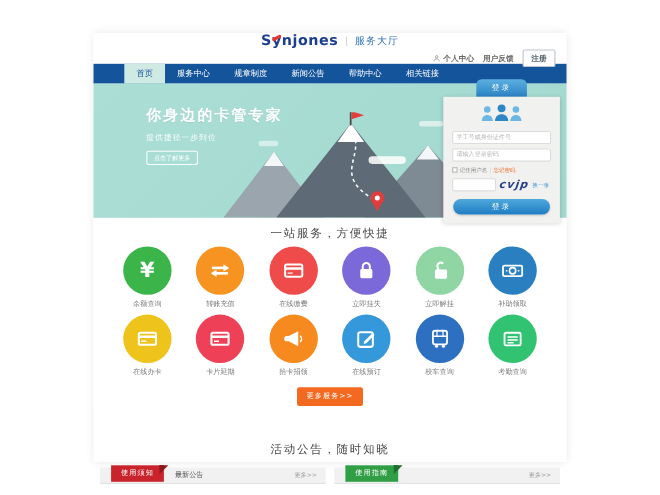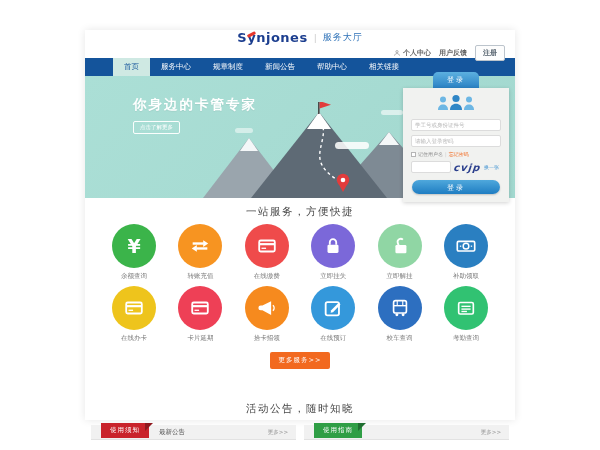--- a/index.html
+++ b/index.html
@@ -110,20 +110,21 @@
       <div class="nav-item">服务中心</div>
       <div class="nav-item">规章制度</div>
       <div class="nav-item">新闻公告</div>
       <div class="nav-item">帮助中心</div>
       <div class="nav-item">相关链接</div>
     </div>
 
     <div class="banner">
       <div class="hero">
         <div class="hero-title">你身边的卡管专家</div>
+        <div class="hero-sub">提供捷径一步到位</div>
         <span class="hero-btn">点击了解更多</span>
       </div>
       <div class="cloud c-a"></div>
       <div class="cloud c-b"></div>
       <div class="cloud c-c"></div>
       <svg class="mtn" width="245" height="96" viewBox="0 0 245 96">
         <polygon points="0,96 46,36 92,96" fill="#9aa5ad"></polygon>
         <polygon points="46,36 37,49 55,49" fill="#f4f7f8"></polygon>
         <polygon points="128,96 186,30 244,96" fill="#7e8a94"></polygon>
         <polygon points="186,30 176,43 196,43" fill="#f4f7f8"></polygon>

